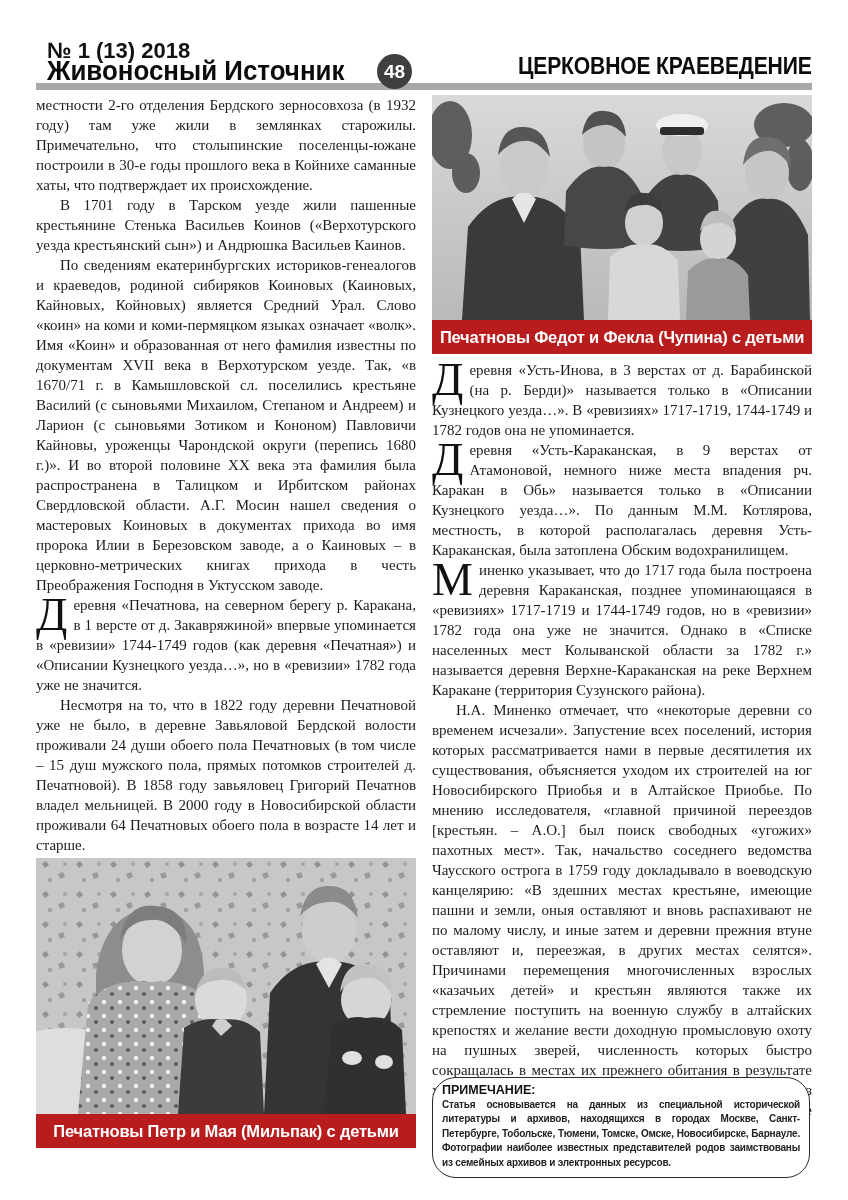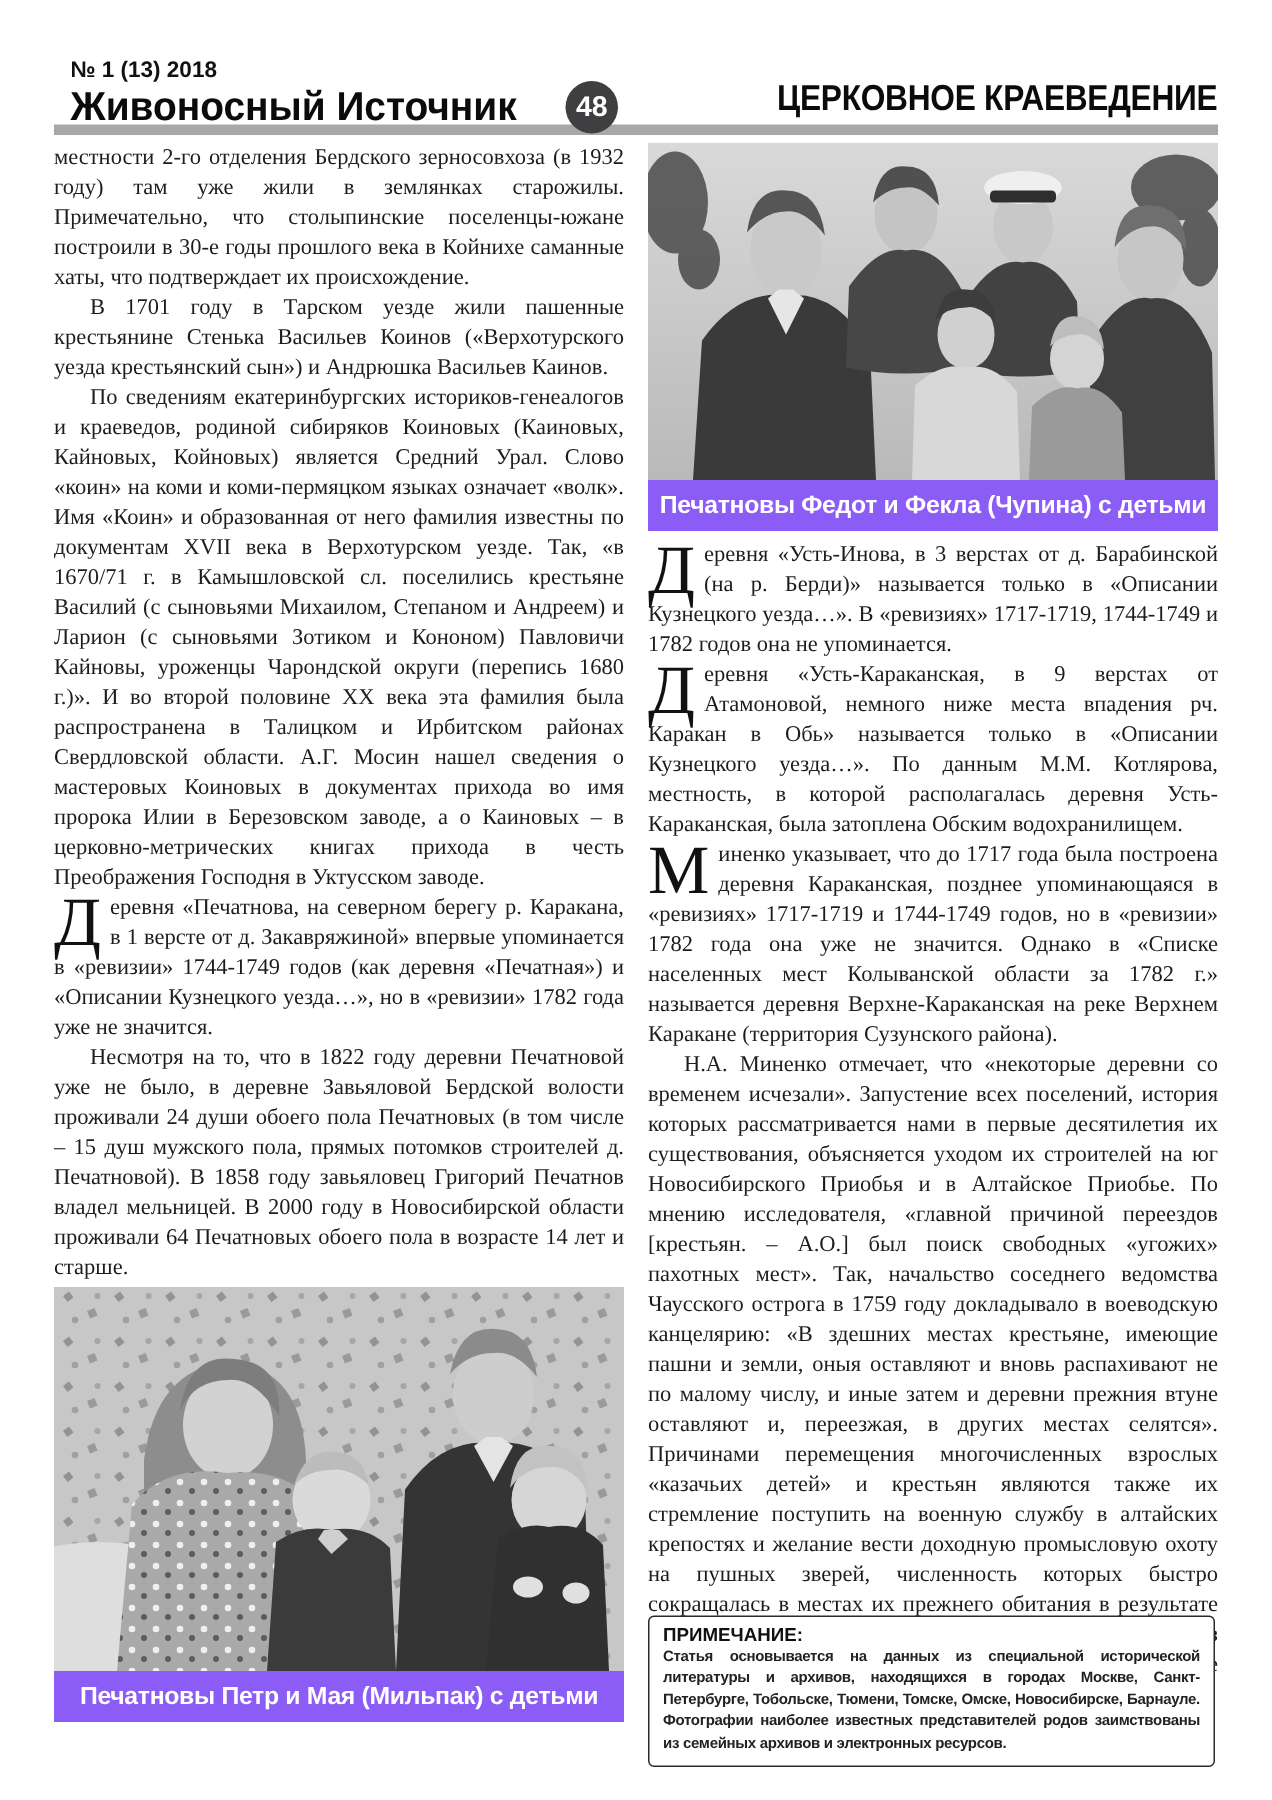--- a/index.html
+++ b/index.html
@@ -5,21 +5,21 @@
   html,body{margin:0;padding:0;background:#e9e9e9;}
   .page{
     position:relative;width:848px;height:1200px;margin:0 auto;
     background:#ffffff;overflow:hidden;
     font-family:"Liberation Serif","DejaVu Serif",serif;color:#1c1c1c;
   }
   
   .issue{
     position:absolute;left:47px;top:38px;
     font-family:"Liberation Sans","DejaVu Sans",sans-serif;
-    font-weight:bold;font-size:15px;color:#111;
+    font-weight:bold;font-size:22px;color:#111;
   }
   .journal{
     position:absolute;left:47px;top:56px;
     font-family:"Liberation Sans","DejaVu Sans",sans-serif;
     font-weight:bold;font-size:27px;color:#0b0b0b;
     transform:scaleX(.96);transform-origin:left;
   }
   .section-title{
     position:absolute;right:36px;top:52px;
     font-family:"Liberation Sans","DejaVu Sans",sans-serif;
@@ -49,32 +49,32 @@
   .para.no-indent{text-indent:0;}
   .para.dc{text-indent:0;}
   .dropcap{
     float:left;font-size:46px;line-height:36px;
     padding:2px 6px 0 0;font-family:"Liberation Serif",serif;color:#111;
   }
   
   .photo-block{width:380px;}
   .photo-block svg{display:block;}
   .photo-caption{
-    height:34px;background:#8b5cf6;color:#fff;
+    height:34px;background:#b91c1c;color:#fff;
     display:flex;align-items:center;justify-content:center;
     font-family:"Liberation Sans","DejaVu Sans",sans-serif;
     font-weight:bold;font-size:16.5px;letter-spacing:-.2px;
     transform-origin:center;white-space:nowrap;
   }
   .photo-bottom-left{position:absolute;left:0;bottom:0;}
   .photo-top-right{margin-bottom:6px;}
   
   .note-box{
     position:absolute;left:0;right:2px;bottom:0;
-    border:1.5px solid #2a2a2a;border-radius:4px;
+    border:1.5px solid #2a2a2a;border-radius:24px;
     padding:5px 9px 7px 9px;box-sizing:border-box;background:#fff;
   }
   .note-title{
     font-family:"Liberation Sans","DejaVu Sans",sans-serif;
     font-weight:bold;font-size:12.5px;color:#111;margin:0 0 1px 0;
   }
   .note-text{
     font-family:"Liberation Sans","DejaVu Sans",sans-serif;
     font-weight:bold;font-size:10px;line-height:14.5px;color:#222;
     margin:0;letter-spacing:-.2px;text-align:justify;

